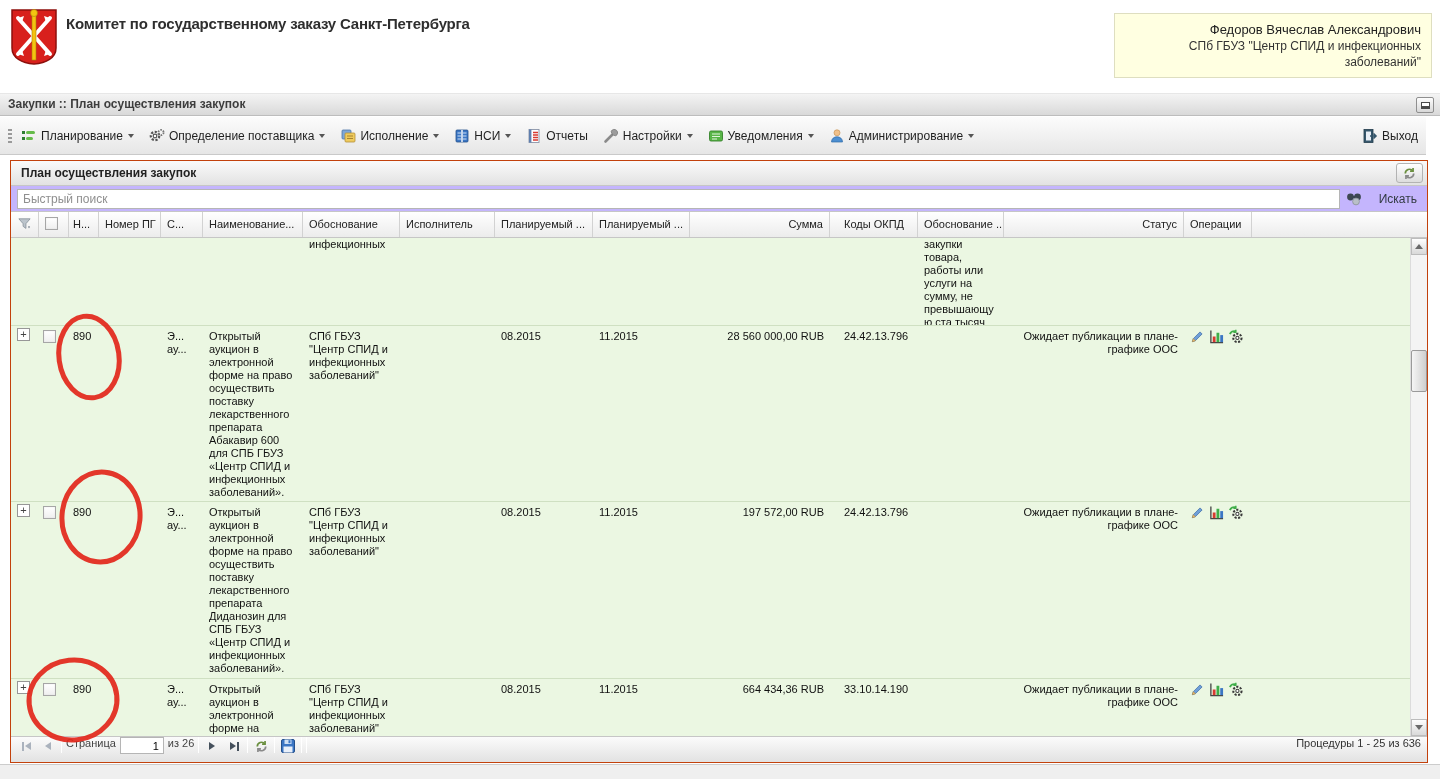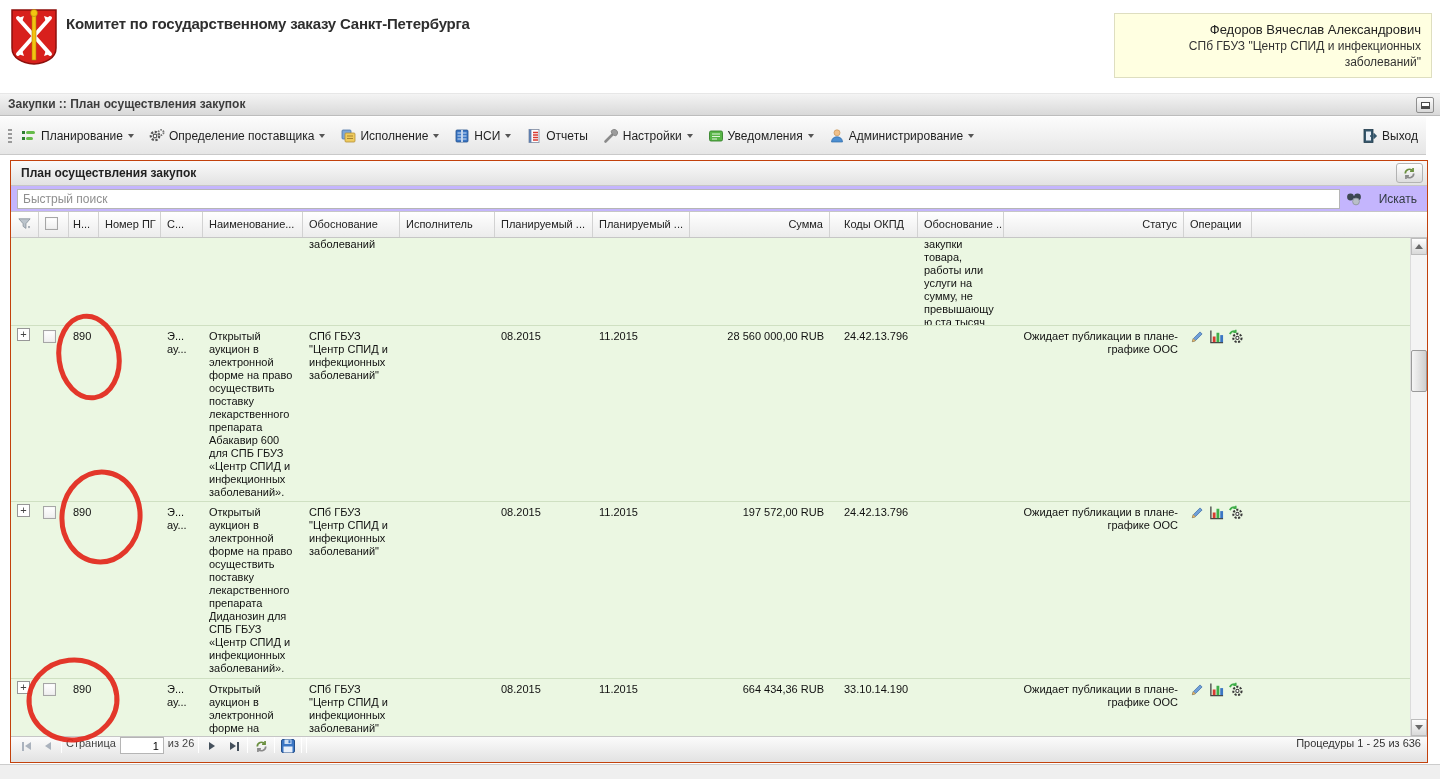--- a/index.html
+++ b/index.html
@@ -301,21 +301,21 @@
   <div class="grid-body">
     <div class="rows">
 
       <div class="grow" style="height:88px;">
         <div class="cell c0"></div>
           <div class="cell c1"></div>
           <div class="cell c2"></div>
         <div class="cell c3"></div>
           <div class="cell c4"></div>
           <div class="cell c5"></div>
-        <div class="cell c6" style="padding-top:0;">заболеваний</div>
+        <div class="cell c6" style="padding-top:0;">инфекционных</div>
         <div class="cell c7"></div>
           <div class="cell c8"></div>
           <div class="cell c9"></div>
         <div class="cell c10"></div>
           <div class="cell c11"></div>
         <div class="cell c12" style="padding-top:0;">закупки товара, работы или услуги на сумму, не превышающую ста тысяч рублей.</div>
         <div class="cell c13"></div>
           <div class="cell c14"></div>
           <div class="cell cfill"></div>
       </div>

